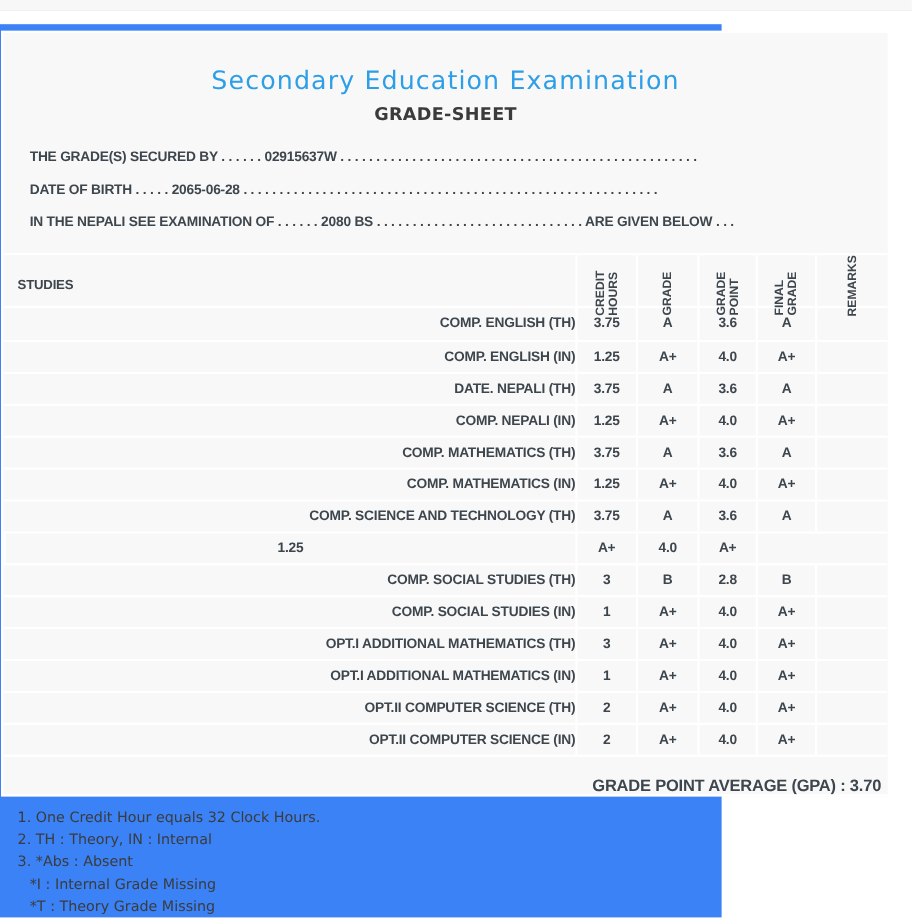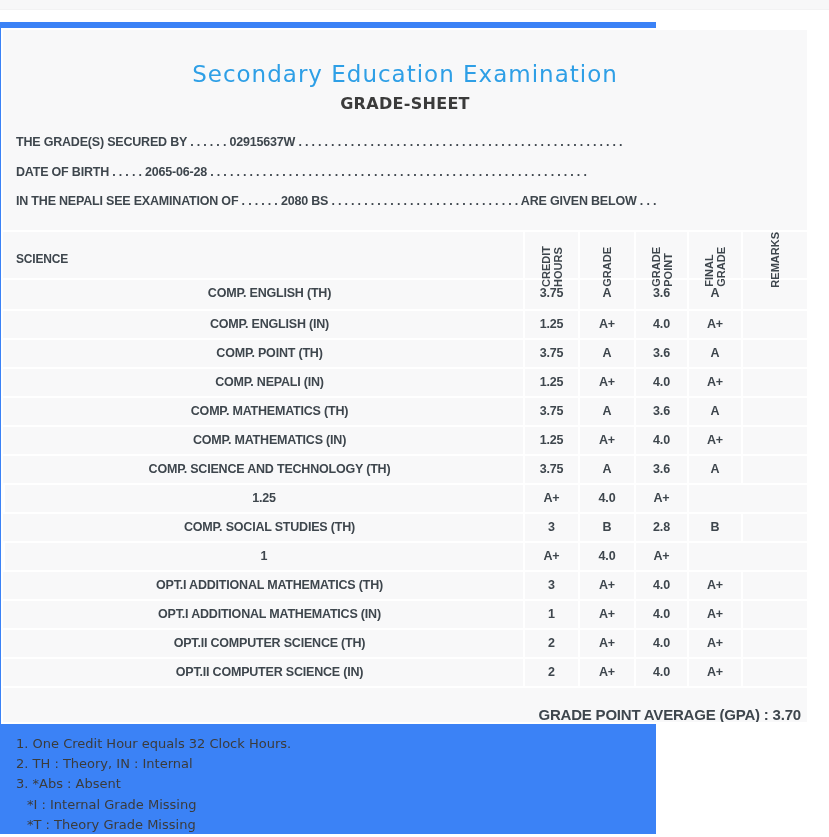--- a/index.html
+++ b/index.html
@@ -36,21 +36,21 @@
     color: #2e9fe6;
   }
   .sheet-subtitle {
     margin-top: 7px;
     text-align: center;
     font-family: "DejaVu Sans", sans-serif;
     font-size: 16px; font-weight: 700;
     letter-spacing: 0.3px;
     color: #3b3b3b;
   }
-  .info-block { margin: 15px 0 0 13px; }
+  .info-block { margin: 15px 0 0 24px; }
   .info-line {
     width: 722px; height: 29.5px; line-height: 29.5px;
     white-space: nowrap; overflow: hidden;
     font-size: 12.5px; font-weight: 700; letter-spacing: -0.2px;
     color: #3e464d;
   }
   .grades-table { margin-top: 13px; width: 804px; }
   .grid {
     display: grid;
     grid-template-columns: 520px 55px 56px 53px 54px 66px;
@@ -79,21 +79,21 @@
     letter-spacing: 0;
   }
   .trow { height: 29px; border-top: 2px solid #ffffff; }
   .trow:first-child { border-top: none; }
   .td {
     font-size: 12.5px; font-weight: 700; letter-spacing: -0.2px;
     line-height: 27px; text-align: center;
     border-left: 2px solid #ffffff;
     overflow: hidden; white-space: nowrap;
   }
-  .td.subject { text-align: center; padding-left: 13px; border-left: none; }
+  .td.subject { text-align: right; padding-left: 13px; border-left: none; }
   .rows-wrap { border-bottom: 2px solid #ffffff; }
   .gpa-row {
     width: 804px; text-align: right;
     padding: 18px 6px 0 0;
     font-size: 15px; font-weight: 700; letter-spacing: -0.2px;
   }
   .notes {
     margin-top: 10px;
     font-family: "DejaVu Sans", sans-serif;
     font-size: 13px; color: #3b3b3b;
@@ -115,21 +115,21 @@
 
     <div class="info-block">
       <div class="info-line"><span>THE GRADE(S) SECURED BY</span> <span>. . . . . .</span> <span>02915637W</span> <span>. . . . . . . . . . . . . . . . . . . . . . . . . . . . . . . . . . . . . . . . . . . . . . . . . .</span></div>
       <div class="info-line"><span>DATE OF BIRTH</span> <span>. . . . .</span> <span>2065-06-28</span> <span>. . . . . . . . . . . . . . . . . . . . . . . . . . . . . . . . . . . . . . . . . . . . . . . . . . . . . . . . . .</span></div>
       <div class="info-line"><span>IN THE NEPALI SEE EXAMINATION OF</span> <span>. . . . . .</span> <span>2080 BS</span> <span>. . . . . . . . . . . . . . . . . . . . . . . . . . . . .</span> <span>ARE GIVEN BELOW . . .</span></div>
     </div>
 
     <div class="grades-table">
       <div class="grid thead-row">
         <div class="th">
-            <span class="th-label">SCIENCE</span>
+            <span class="th-label">STUDIES</span>
           </div>
         <div class="th">
             <span class="v-label">CREDIT
 HOURS</span>
           </div>
         <div class="th">
             <span class="v-label">GRADE</span>
           </div>
         <div class="th">
             <span class="v-label">GRADE
@@ -156,21 +156,21 @@
   <div class="grid trow">
     <div class="td subject">COMP. ENGLISH (IN)</div>
     <div class="td">1.25</div>
     <div class="td">A+</div>
     <div class="td">4.0</div>
     <div class="td">A+</div>
     <div class="td"></div>
   </div>
 
   <div class="grid trow">
-    <div class="td subject">COMP. POINT (TH)</div>
+    <div class="td subject">DATE. NEPALI (TH)</div>
     <div class="td">3.75</div>
     <div class="td">A</div>
     <div class="td">3.6</div>
     <div class="td">A</div>
     <div class="td"></div>
   </div>
 
   <div class="grid trow">
     <div class="td subject">COMP. NEPALI (IN)</div>
     <div class="td">1.25</div>
@@ -218,20 +218,21 @@
   <div class="grid trow">
     <div class="td subject">COMP. SOCIAL STUDIES (TH)</div>
     <div class="td">3</div>
     <div class="td">B</div>
     <div class="td">2.8</div>
     <div class="td">B</div>
     <div class="td"></div>
   </div>
 
   <div class="grid trow">
+    <div class="td subject">COMP. SOCIAL STUDIES (IN)</div>
     <div class="td">1</div>
     <div class="td">A+</div>
     <div class="td">4.0</div>
     <div class="td">A+</div>
     <div class="td"></div>
   </div>
 
   <div class="grid trow">
     <div class="td subject">OPT.I ADDITIONAL MATHEMATICS (TH)</div>
     <div class="td">3</div>

